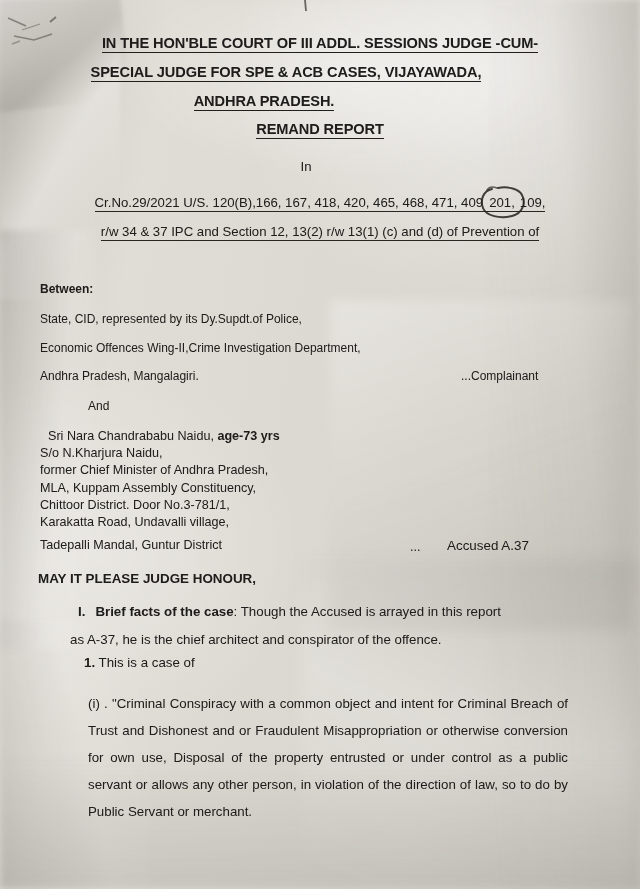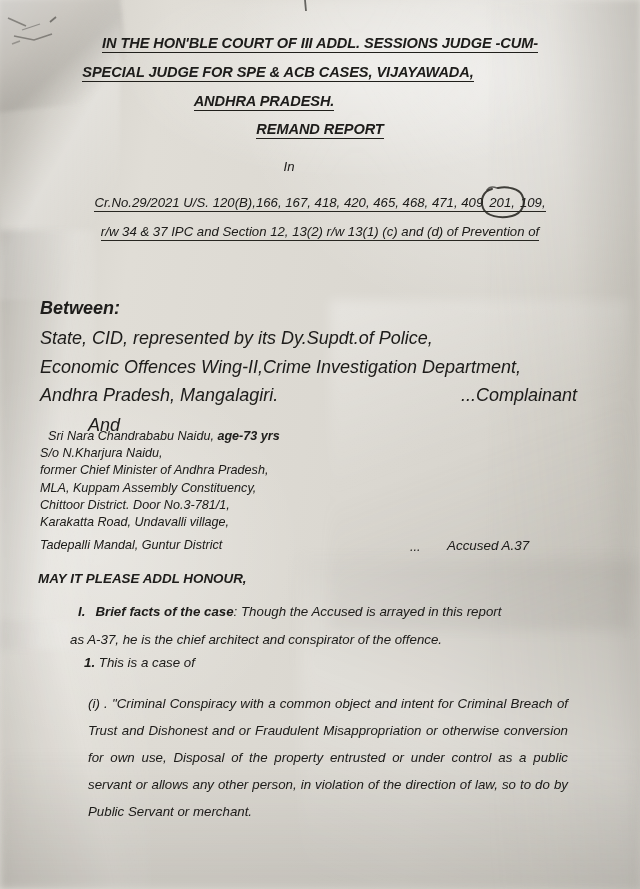--- a/index.html
+++ b/index.html
@@ -12,21 +12,20 @@
     position: relative;
     width: 640px;
     height: 889px;
     overflow: hidden;
     font-family: "Liberation Sans", sans-serif;
     color: #22211f;
     background:
       radial-gradient(ellipse 60% 40% at 78% 8%, rgba(255,255,255,0.50), rgba(255,255,255,0) 70%),
       radial-gradient(ellipse 45% 30% at 15% 62%, rgba(255,255,255,0.30), rgba(255,255,255,0) 72%),
       linear-gradient(100deg, #c2bfb8 0%, #d6d3cc 9%, #e0ddd6 22%, #dcd9d2 48%, #d8d5ce 70%, #cfccc4 88%, #c4c1ba 100%);
-    font-style: italic;
   }
 
   
   .tex { position: absolute; pointer-events: none; }
   .crease-left-top {
     left: 0; top: 0; width: 120px; height: 300px;
     background: linear-gradient(120deg, rgba(120,116,110,0.30) 0%, rgba(160,156,150,0.10) 34%, rgba(255,255,255,0.26) 52%, rgba(255,255,255,0) 78%);
     filter: blur(2px);
   }
   .crease-left-mid {
@@ -85,24 +84,23 @@
     letter-spacing: -0.1px;
     line-height: 1.0;
     white-space: nowrap;
   }
   .u { border-bottom: 1.6px solid #24231f; padding-bottom: 1px; }
   .u-thin { border-bottom: 1.3px solid #2a2925; padding-bottom: 1px; }
 
   .blk { position: absolute; }
 
   .body-txt {
-    font-size: 18px;
+    font-size: 12px;
     line-height: 1.0;
     white-space: nowrap;
-    margin-top: 16px;
   }
   .small-txt {
     font-size: 12.6px;
     line-height: 17.2px;
     white-space: nowrap;
   }
   .b { font-weight: bold; }
 
   .para {
     font-size: 13.3px;
@@ -138,31 +136,31 @@
   </svg>
   <svg class="pen-mark" style="left:296px;top:0;width:22px;height:16px;" viewBox="0 0 22 16">
     <path d="M9 0 L10 11" stroke="#3a3935" stroke-width="1.8" fill="none" opacity="0.75"></path>
   </svg>
 
   <div class="doc ink">
 
     <div class="blk center" style="left:0; top:34px; width:640px;">
       <span class="hdr-line u">IN THE HON'BLE COURT OF III ADDL. SESSIONS JUDGE -CUM-</span>
     </div>
-    <div class="blk center" style="left:8px; top:63px; width:540px;">
+    <div class="blk center" style="left:16px; top:63px; width:540px;">
       <span class="hdr-line u">SPECIAL JUDGE FOR SPE &amp; ACB CASES, VIJAYAWADA,</span>
     </div>
     <div class="blk center" style="left:0; top:92px; width:528px;">
       <span class="hdr-line u">ANDHRA PRADESH.</span>
     </div>
     <div class="blk center" style="left:0; top:120px; width:640px;">
       <span class="hdr-line u">REMAND REPORT</span>
     </div>
 
-    <div class="blk center" style="left:0; top:157px; width:578px;">
+    <div class="blk center" style="left:17px; top:157px; width:578px;">
       <span style="font-size:13.2px;">In</span>
     </div>
 
     <div class="blk center" style="left:0; top:193px; width:640px;">
       <span class="u-thin" style="font-size:13.2px; white-space:nowrap; position:relative;margin-top:16px;">
         <span>Cr.No.29/2021 U/S. 120(B),166, 167, 418, 420, 465, 468, 471, 409</span><span style="position:relative; display:inline-block; padding:0 5px 0 6px;">
           <span>201,</span>
           <svg style="position:absolute; left:-3px; top:-9px; width:48px; height:34px; overflow:visible;" viewBox="0 0 48 34">
             <path d="M12 3 C3 5, 0 14, 3 22 C6 30, 20 33, 32 30 C43 27, 46 17, 42 9 C39 3, 28 0, 18 2" stroke="#2b2a26" stroke-width="2" fill="none" stroke-linecap="round" opacity="0.88"></path>
             <path d="M17 2 C12 0, 9 1, 7 4" stroke="#2b2a26" stroke-width="1.6" fill="none" stroke-linecap="round" opacity="0.7"></path>
@@ -188,21 +186,21 @@
     </div>
     <div class="blk small-txt" style="left:40px; top:445px;">S/o N.Kharjura Naidu,</div>
     <div class="blk small-txt" style="left:40px; top:462px;">former Chief Minister of Andhra Pradesh,</div>
     <div class="blk small-txt" style="left:40px; top:480px;">MLA, Kuppam Assembly Constituency,</div>
     <div class="blk small-txt" style="left:40px; top:497px;">Chittoor District. Door No.3-781/1,</div>
     <div class="blk small-txt" style="left:40px; top:514px;">Karakatta Road, Undavalli village,</div>
     <div class="blk small-txt" style="left:40px; top:537px;">Tadepalli Mandal, Guntur District</div>
     <div class="blk small-txt" style="left:410px; top:539px;">...</div>
     <div class="blk small-txt" style="left:447px; top:537px; font-size:13.4px;">Accused A.37</div>
 
-    <div class="blk b" style="left:38px; top:571px; font-size:13.4px;">MAY IT PLEASE ADDL HONOUR,</div>
+    <div class="blk b" style="left:38px; top:571px; font-size:13.4px;">MAY IT PLEASE JUDGE HONOUR,</div>
 
     <div class="blk" style="left:78px; top:604px; font-size:13.3px;">
       <span class="b">I.</span><span style="display:inline-block;width:10px;"></span><span class="b">Brief facts of the case</span><span>: Though the Accused is arrayed in this report</span>
     </div>
     <div class="blk" style="left:58px; top:632px; font-size:13.3px;margin-left:12px;">as A-37, he is the chief architect and conspirator of the offence.</div>
 
     <div class="blk" style="left:84px; top:655px; font-size:13.3px;">
       <span class="b">1.</span><span> This is a case of</span>
     </div>
 

